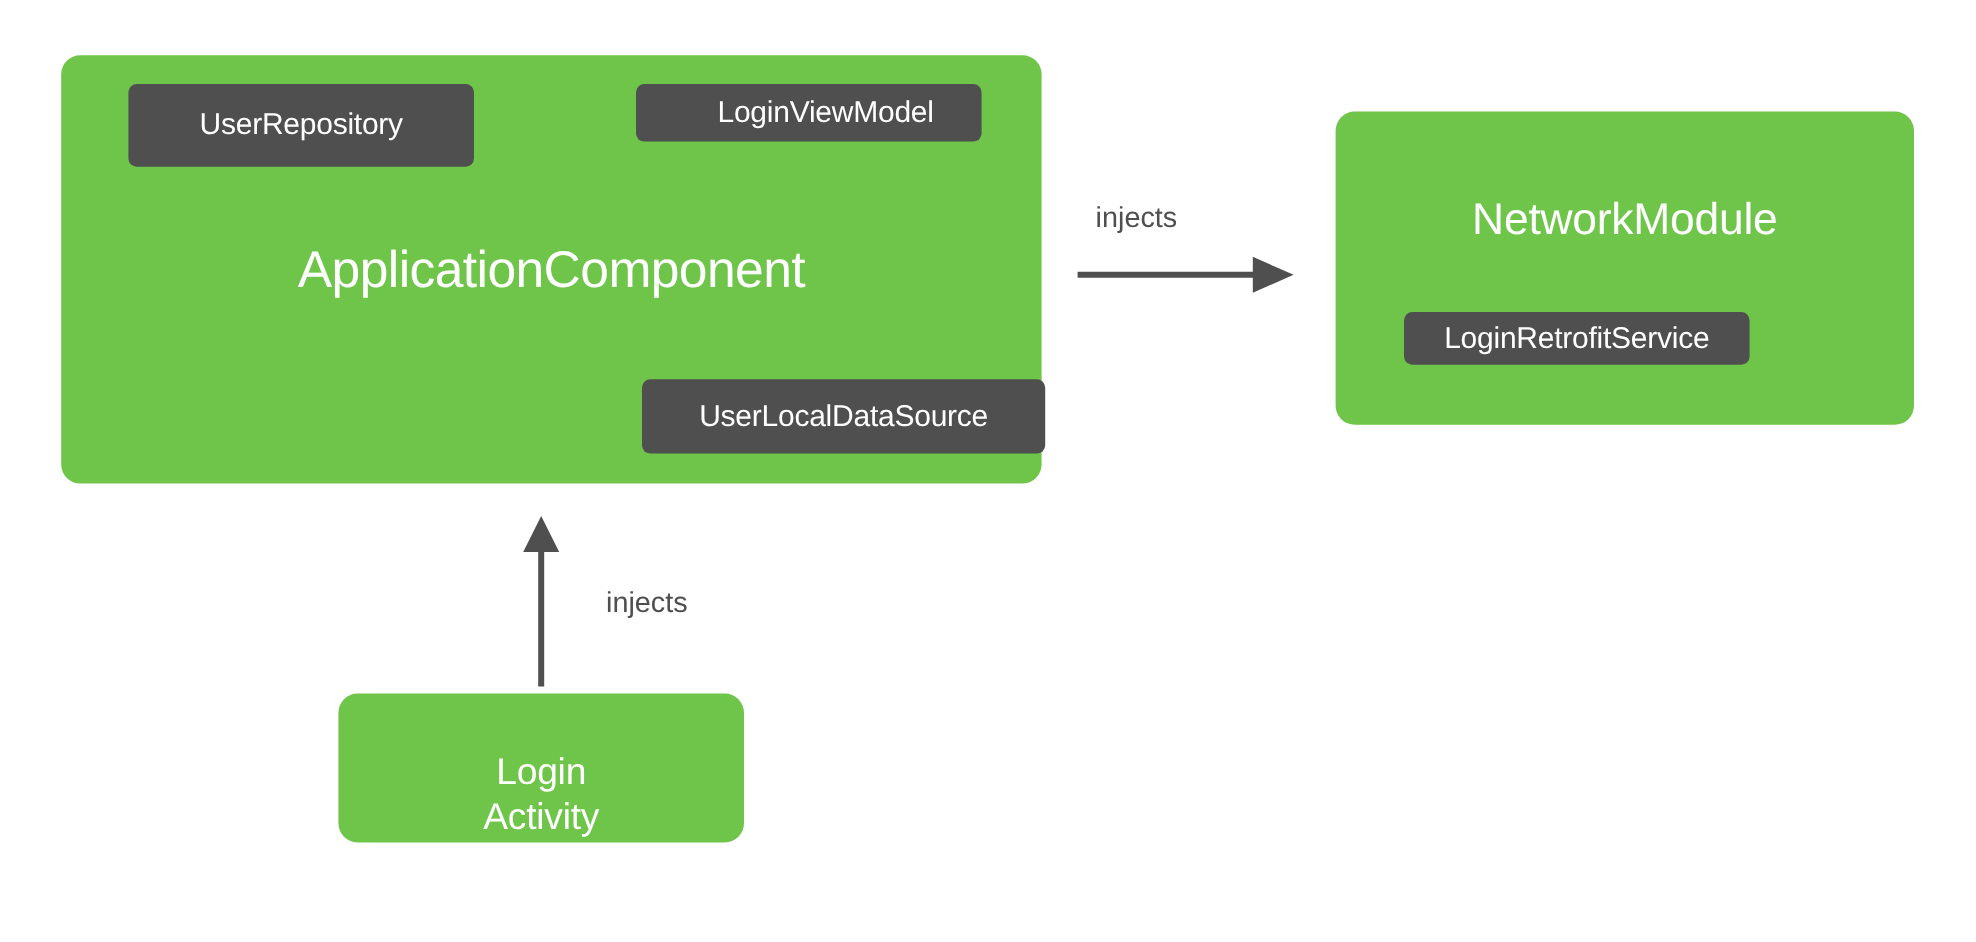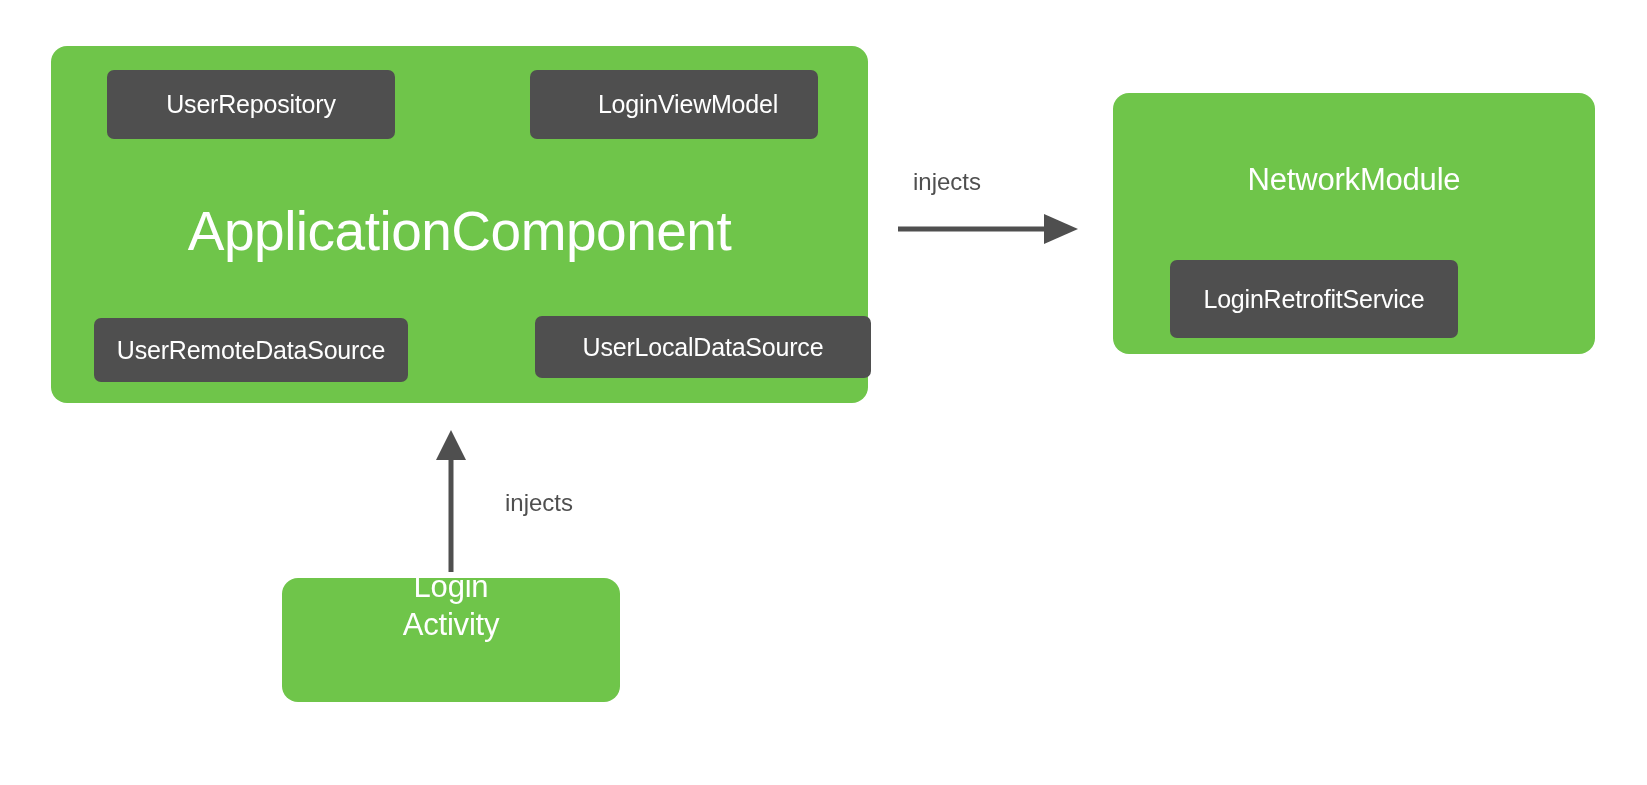--- a/index.html
+++ b/index.html
@@ -49,25 +49,25 @@
   .group-title {
     position: absolute;
     color: #ffffff;
     font-family: "Liberation Sans", "DejaVu Sans", sans-serif;
     font-weight: 400;
     white-space: nowrap;
     line-height: 1;
     text-align: center;
   }
   .group-title.big {
-    font-size: 55px;
+    font-size: 43px;
     letter-spacing: -0.5px;
   }
   .group-title.mid {
-    font-size: 31px;
+    font-size: 37px;
     letter-spacing: -0.2px;
   }
 
   
   .node-text {
     position: absolute;
     color: #ffffff;
     font-family: "Liberation Sans", "DejaVu Sans", sans-serif;
     font-size: 31px;
     line-height: 38px;
@@ -94,46 +94,45 @@
 </style>
 </head>
 <body>
 
 <div id="canvas">
 
   <div class="green-box" style="left:51px; top:46px; width:817px; height:357px;"></div>
 
   <div class="dark-box" style="left:107px; top:70px; width:288px; height:69px;text-align:center;">UserRepository</div>
 
-  <div class="dark-box" style="left:530px; top:70px; width:288px; height:69px;padding-left:28px;">LoginViewModel</div>
+  <div class="dark-box" style="left:530px; top:70px; width:288px; height:48px;padding-left:28px;">LoginViewModel</div>
 
   <div class="group-title big" style="left:51px; top:204px; width:817px;">ApplicationComponent</div>
 
-  <div class="dark-box" style="left:94px; top:318px; width:314px; height:64px;">UserRemoteDataSource</div>
 
   <div class="dark-box" style="left:535px; top:316px; width:336px; height:62px;">UserLocalDataSource</div>
 
   <div class="green-box" style="left:1113px; top:93px; width:482px; height:261px;"></div>
 
   <div class="group-title mid" style="left:1113px; top:164px; width:482px;">NetworkModule</div>
 
-  <div class="dark-box" style="left:1170px; top:260px; width:288px; height:78px;">LoginRetrofitService</div>
+  <div class="dark-box" style="left:1170px; top:260px; width:288px; height:44px;">LoginRetrofitService</div>
 
   <div class="edge-label" style="left:913px; top:170px;">injects</div>
 
   <svg class="arrow-svg" style="left:898px; top:208px;" width="182" height="42" viewBox="0 0 182 42">
     <line x1="0" y1="21" x2="148" y2="21" stroke="#4F4F4F" stroke-width="5"></line>
     <polygon points="146,6 180,21 146,36" fill="#4F4F4F"></polygon>
   </svg>
 
   <svg class="arrow-svg" style="left:430px; top:430px;" width="42" height="142" viewBox="0 0 42 142">
     <line x1="21" y1="142" x2="21" y2="28" stroke="#4F4F4F" stroke-width="5"></line>
     <polygon points="6,30 21,0 36,30" fill="#4F4F4F"></polygon>
   </svg>
 
   <div class="edge-label" style="left:505px; top:491px;">injects</div>
 
   <div class="green-box" style="left:282px; top:578px; width:338px; height:124px;"></div>
 
-  <div class="node-text" style="left:282px; top:568px; width:338px;">Login
+  <div class="node-text" style="left:282px; top:624px; width:338px;">Login
 Activity</div>
 
 </div>
 
 </body></html>

